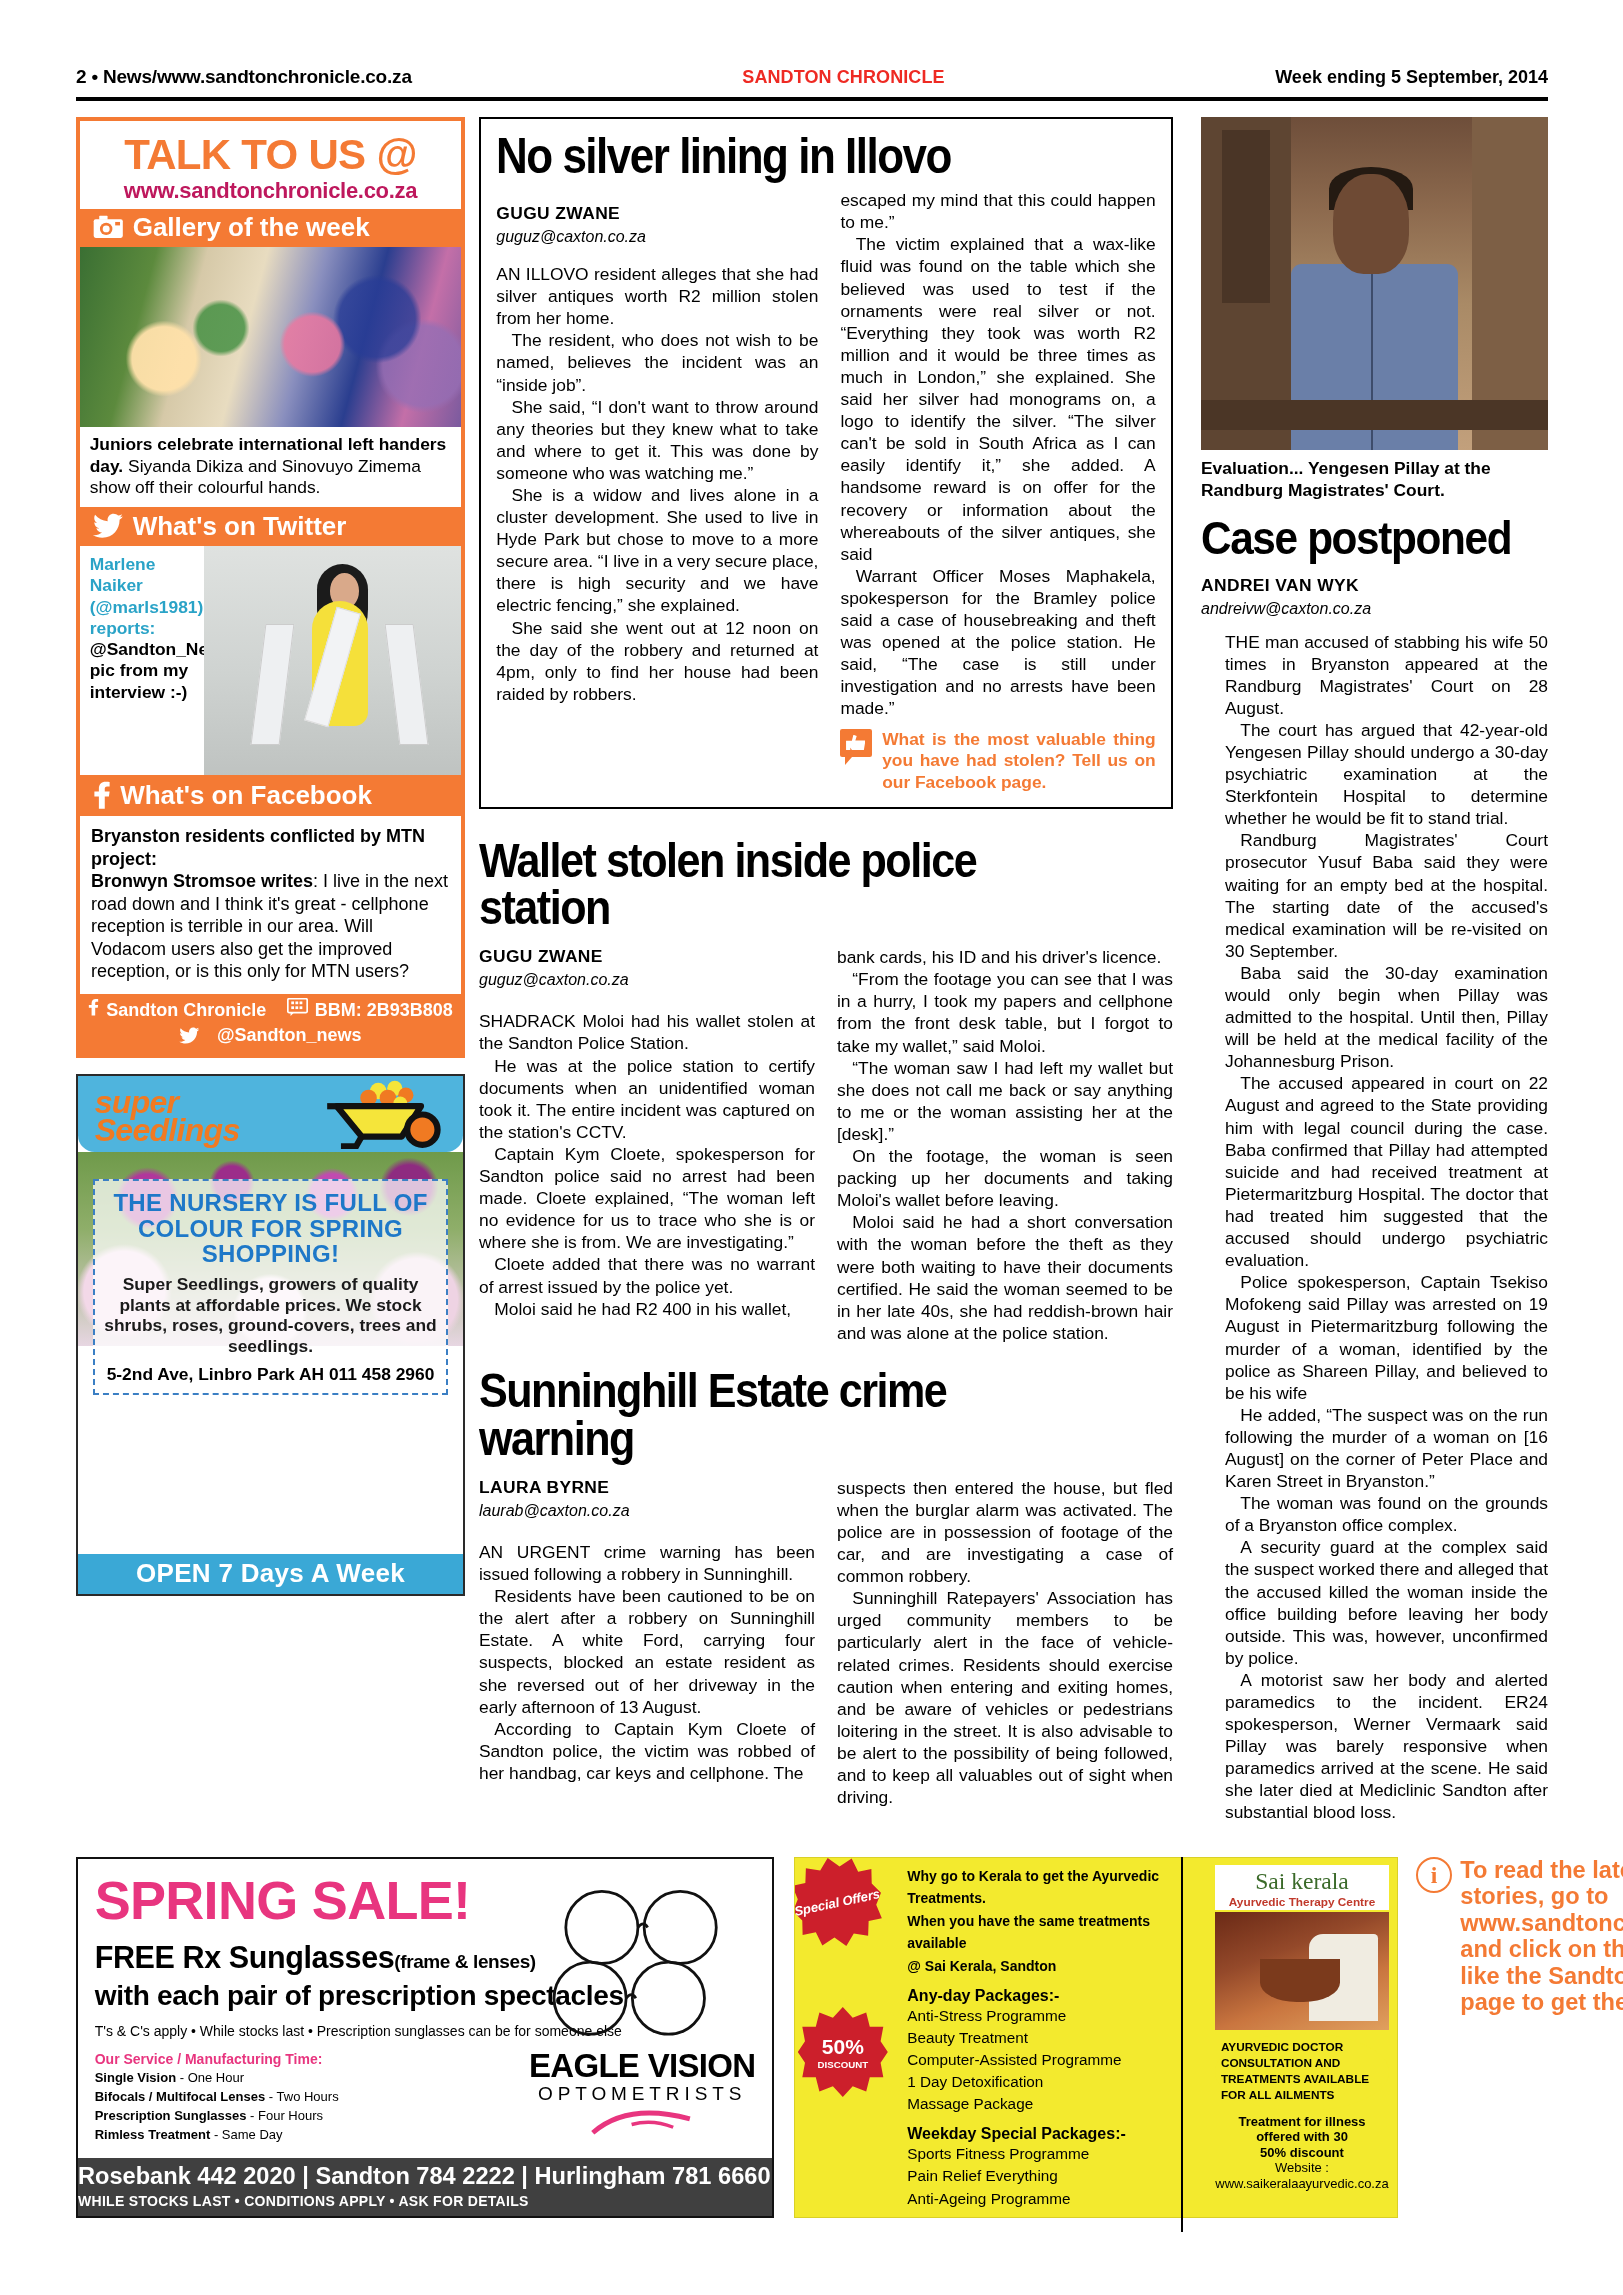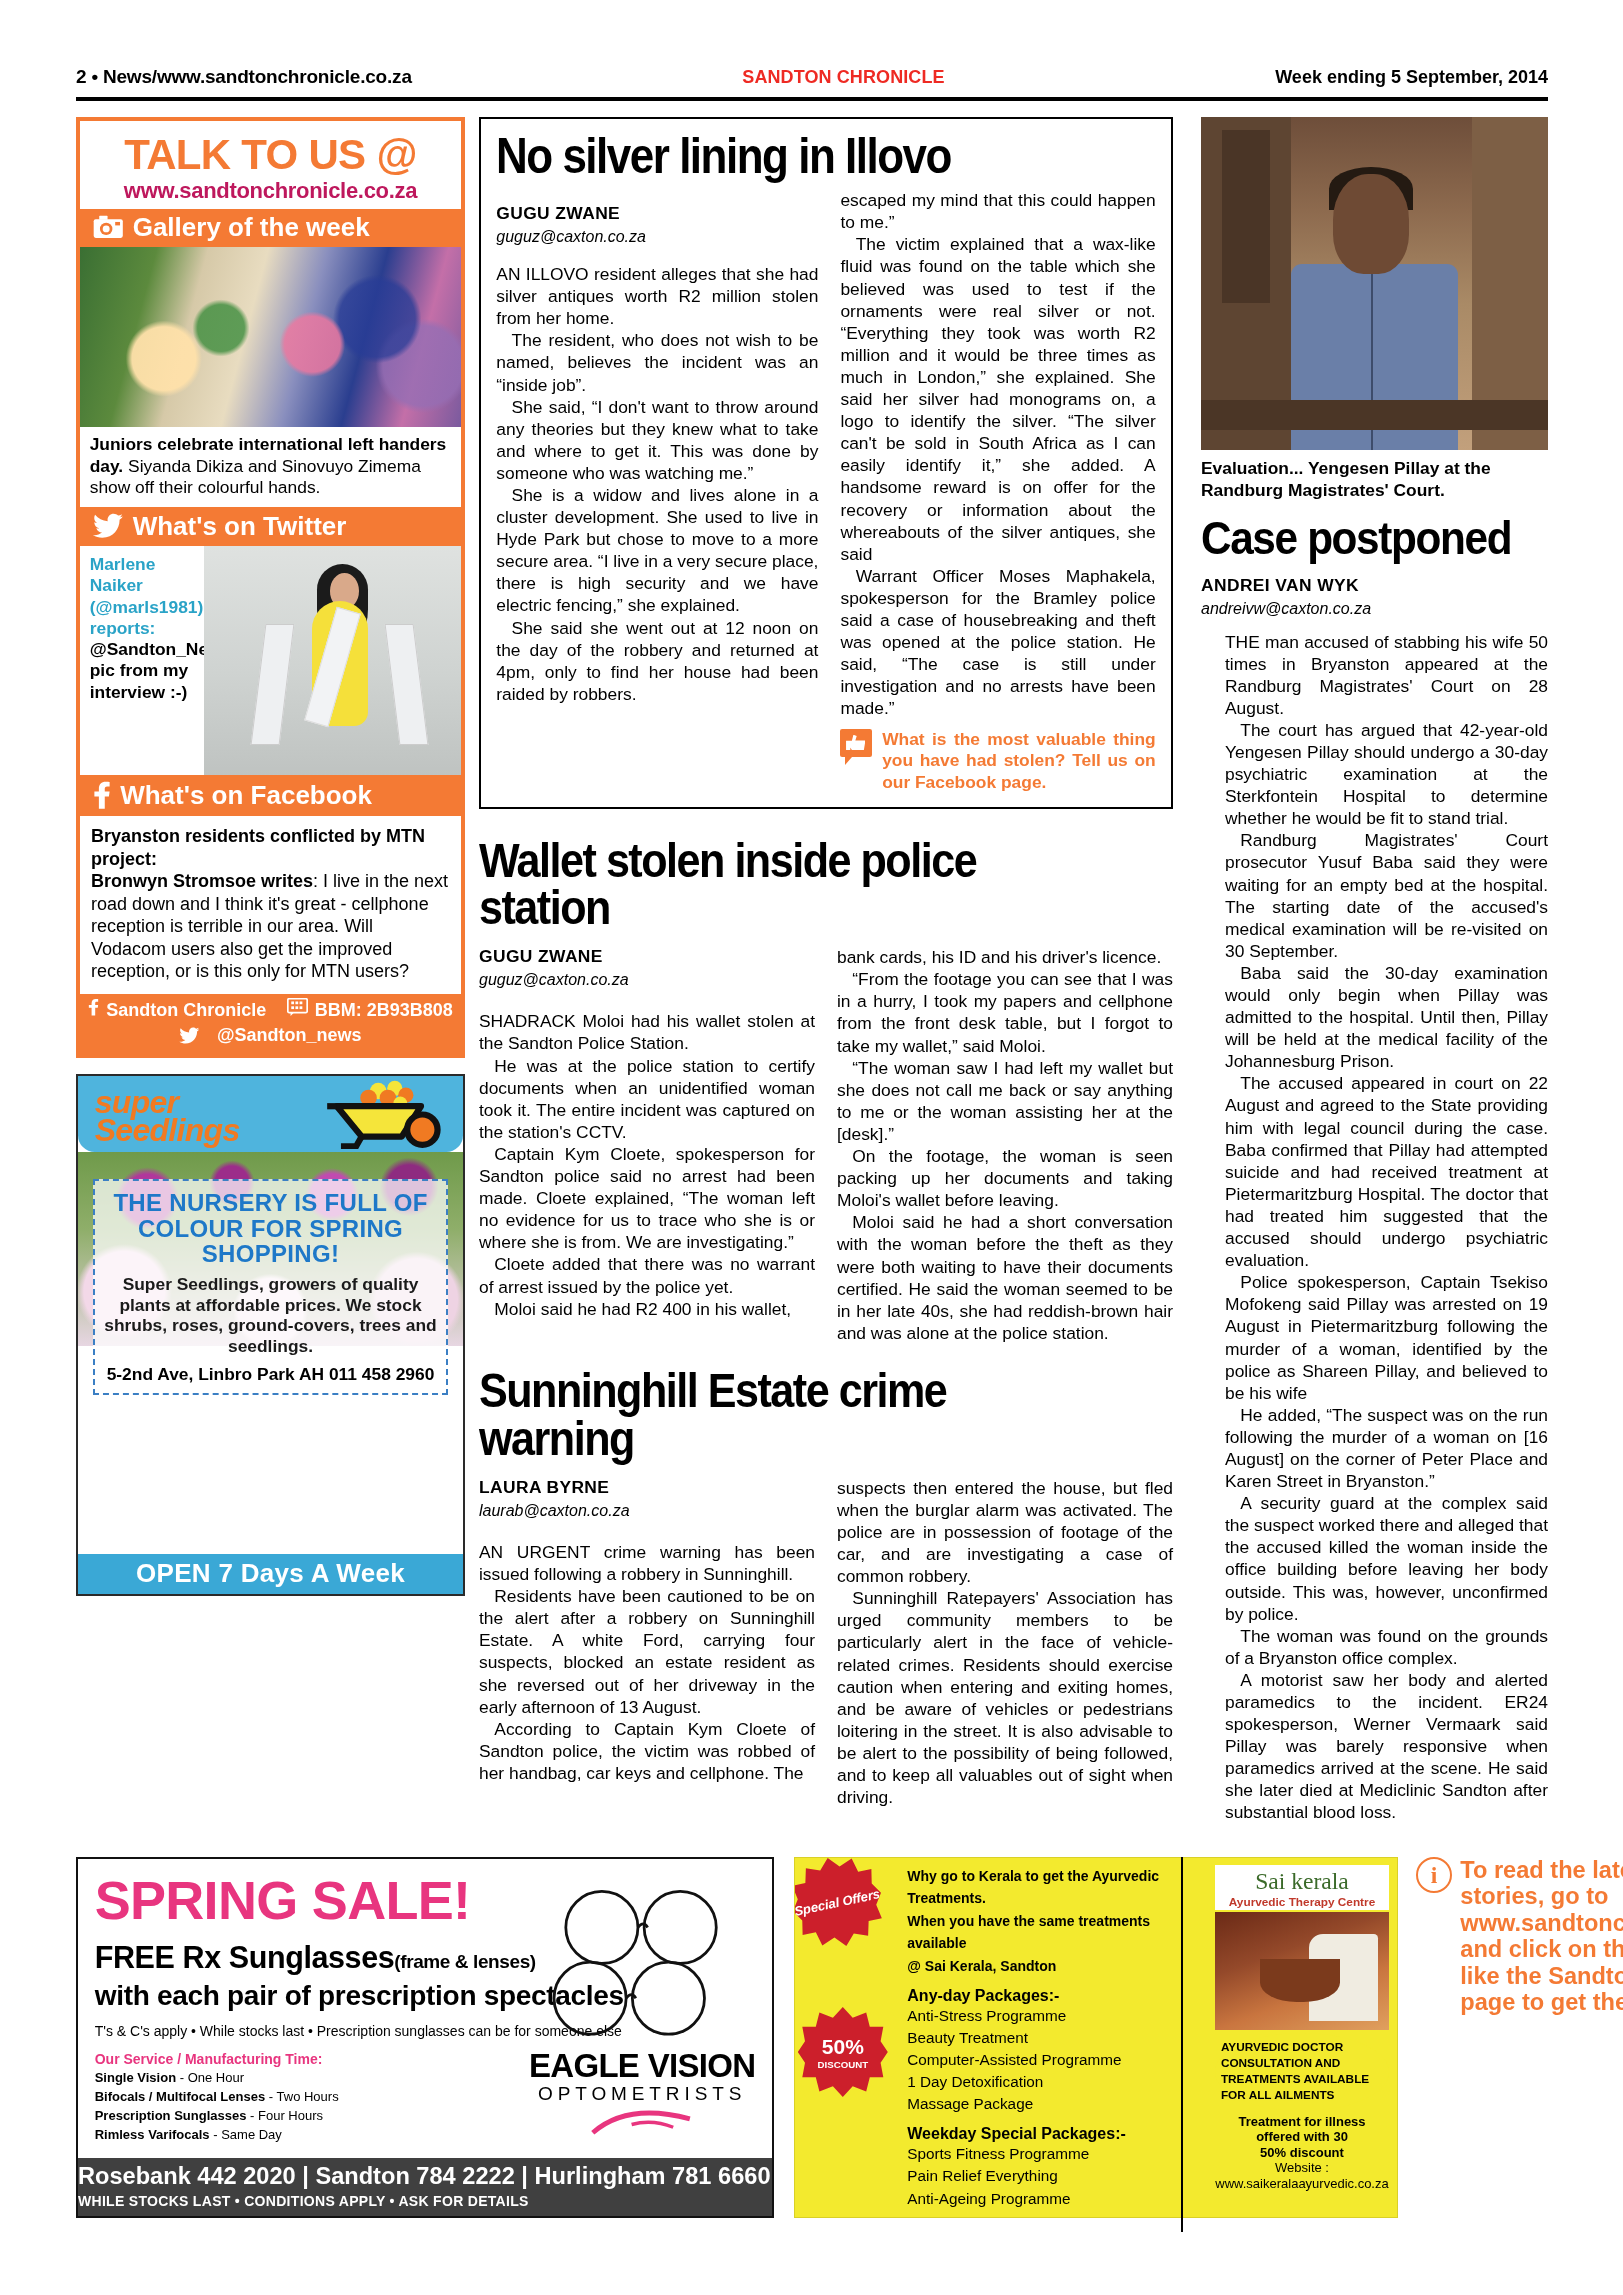--- a/index.html
+++ b/index.html
@@ -528,22 +528,22 @@
     <div class="byline">ANDREI VAN WYK</div>
     <div class="bymail">andreivw@caxton.co.za</div>
     <div class="rcol-body">
       <p class="first">THE man accused of stabbing his wife 50 times in Bryanston appeared at the Randburg Magistrates' Court on 28 August.</p>
       <p>The court has argued that 42-year-old Yengesen Pillay should undergo a 30-day psychiatric examination at the Sterkfontein Hospital to determine whether he would be fit to stand trial.</p>
       <p>Randburg Magistrates' Court prosecutor Yusuf Baba said they were waiting for an empty bed at the hospital. The starting date of the accused's medical examination will be re-visited on 30 September.</p>
       <p>Baba said the 30-day examination would only begin when Pillay was admitted to the hospital. Until then, Pillay will be held at the medical facility of the Johannesburg Prison.</p>
       <p>The accused appeared in court on 22 August and agreed to the State providing him with legal council during the case. Baba confirmed that Pillay had attempted suicide and had received treatment at Pietermaritzburg Hospital. The doctor that had treated him suggested that the accused should undergo psychiatric evaluation.</p>
       <p>Police spokesperson, Captain Tsekiso Mofokeng said Pillay was arrested on 19 August in Pietermaritzburg following the murder of a woman, identified by the police as Shareen Pillay, and believed to be his wife</p>
       <p>He added, “The suspect was on the run following the murder of a woman on [16 August] on the corner of Peter Place and Karen Street in Bryanston.”</p>
+      <p>The woman was found on the grounds of a Bryanston office complex.</p>
       <p>A security guard at the complex said the suspect worked there and alleged that the accused killed the woman inside the office building before leaving her body outside. This was, however, unconfirmed by police.</p>
-      <p>The woman was found on the grounds of a Bryanston office complex.</p>
       <p>A motorist saw her body and alerted paramedics to the incident. ER24 spokesperson, Werner Vermaark said Pillay was barely responsive when paramedics arrived at the scene. He said she later died at Mediclinic Sandton after substantial blood loss.</p>
     </div>
   </div>
 
   <div class="bottom">
 
     <div class="eagle">
       <div class="eagle-inner">
         <svg class="glasses" viewBox="0 0 300 220">
           <circle cx="95" cy="58" r="52" fill="none" stroke="#111" stroke-width="4"></circle>
@@ -558,21 +558,21 @@
           <span>FREE Rx Sunglasses</span><small>(frame &amp; lenses)</small>
         </div>
         <div class="eg-h3">with each pair of prescription spectacles</div>
         <div class="eg-note">T's &amp; C's apply • While stocks last • Prescription sunglasses can be for someone else</div>
         <div class="eg-grid">
           <div class="eg-serv">
             <div class="ttl">Our Service / Manufacturing Time:</div>
             <div><b>Single Vision</b> <span>- One Hour</span></div>
             <div><b>Bifocals / Multifocal Lenses</b> <span>- Two Hours</span></div>
             <div><b>Prescription Sunglasses</b> <span>- Four Hours</span></div>
-            <div><b>Rimless Varifocals</b> <span>- Same Day</span></div>
+            <div><b>Rimless Treatment</b> <span>- Same Day</span></div>
           </div>
           <div class="eg-brand">
             <div class="bn">EAGLE VISION</div>
             <div class="bs">OPTOMETRISTS</div>
             <svg width="104" height="32" viewBox="0 0 150 46">
               <path d="M4 40 q50 -44 140 -20" fill="none" stroke="#e8357f" stroke-width="7"></path>
               <path d="M60 28 q30 -8 60 4" fill="none" stroke="#e8357f" stroke-width="5"></path>
             </svg>
           </div>
         </div>

